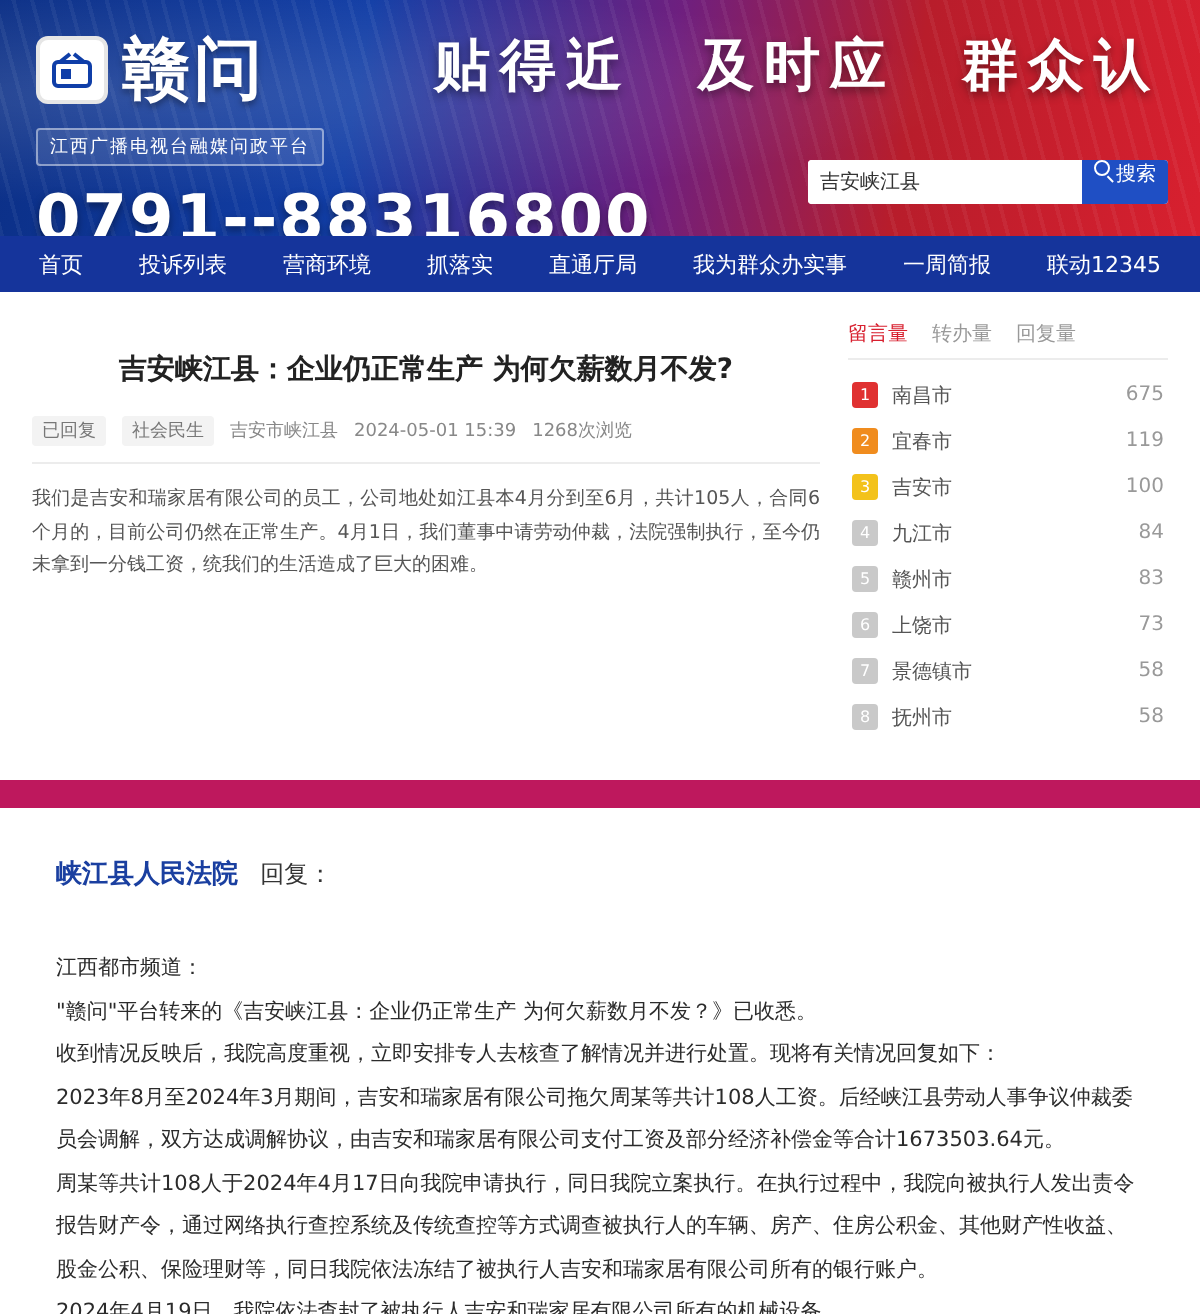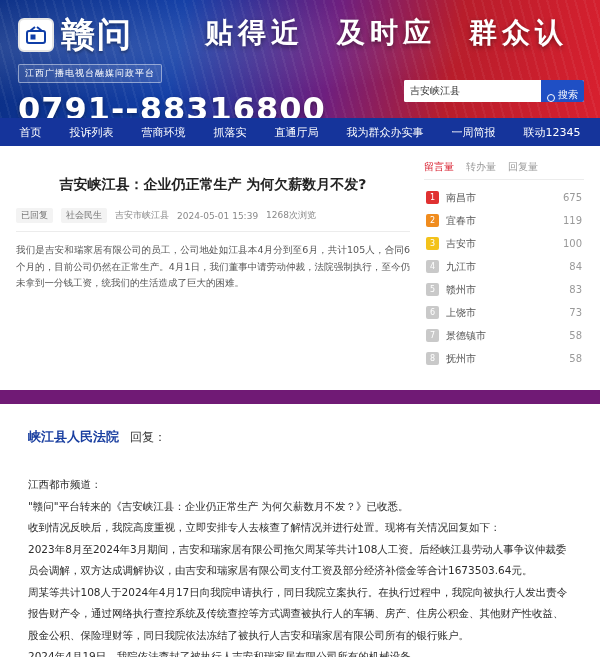--- a/index.html
+++ b/index.html
@@ -2,21 +2,21 @@
 <html><head>
 <meta charset="utf-8">
 <style>
   * { box-sizing: border-box; }
   html, body {
     margin: 0; padding: 0;
     width: 600px; height: 657px;
     background: #f2f2f2;
     font-family: "DejaVu Sans", "Liberation Sans", sans-serif;
   }
-  .page { width: 600px; height: 657px; position: relative; overflow: hidden; background:#701a75; }
+  .page { width: 600px; height: 657px; position: relative; overflow: hidden; background:#be185d; }
 
   
   .banner {
     position: relative;
     height: 118px;
     background: linear-gradient(100deg, #0b2f86 0%, #123ea6 30%, #6e1f7f 55%, #b81d2b 75%, #d8202f 100%);
     overflow: hidden;
   }
   .banner:before{
     content:"";
@@ -46,38 +46,38 @@
     color:#fff; font-size:9px; letter-spacing:1px;
     padding:2px 6px; display:inline-block; border-radius:2px;
   }
   .hotline {
     margin-top:7px;
     font-size:32px; font-weight:bold; color:#fff;
     letter-spacing:1px;
     text-shadow:0 2px 4px rgba(0,0,0,.4);
   }
   .banner-slogan {
-    position:absolute; right:32px; top:14px;
+    position:absolute; right:20px; top:14px;
     color:#fff; font-size:28px; font-weight:bold; letter-spacing:5px;
     text-shadow:0 2px 5px rgba(0,0,0,.45);
   }
   .search-box {
     position:absolute; right:16px; bottom:16px;
     width:180px; height:22px;
     display:flex; align-items:center;
     background:#fff; border-radius:2px; overflow:hidden;
   }
   .search-box input {
     flex:1; border:none; outline:none; height:100%;
     font-size:10px; padding:0 6px; color:#333;
     font-family:"DejaVu Sans","Liberation Sans",sans-serif;
   }
   .search-btn {
     width:50px; height:100%; background:#1f4fc4; color:#fff;
-    font-size:10px; display:flex; align-items:flex-end; justify-content:center; gap:3px;
+    font-size:10px; display:flex; align-items:flex-start; justify-content:center; gap:3px;
     cursor:pointer;
   }
   .mag { width:8px; height:8px; border:1.4px solid #fff; border-radius:50%; position:relative; display:inline-block;}
   .mag:after{content:""; position:absolute; right:-3px; bottom:-3px; width:4px; height:1.4px; background:#fff; transform:rotate(45deg);}
 
   
   .nav {
     height:28px; background:#15349b;
     display:flex; align-items:center; justify-content:center; gap:28px;
     color:#fff; font-size:11px;

